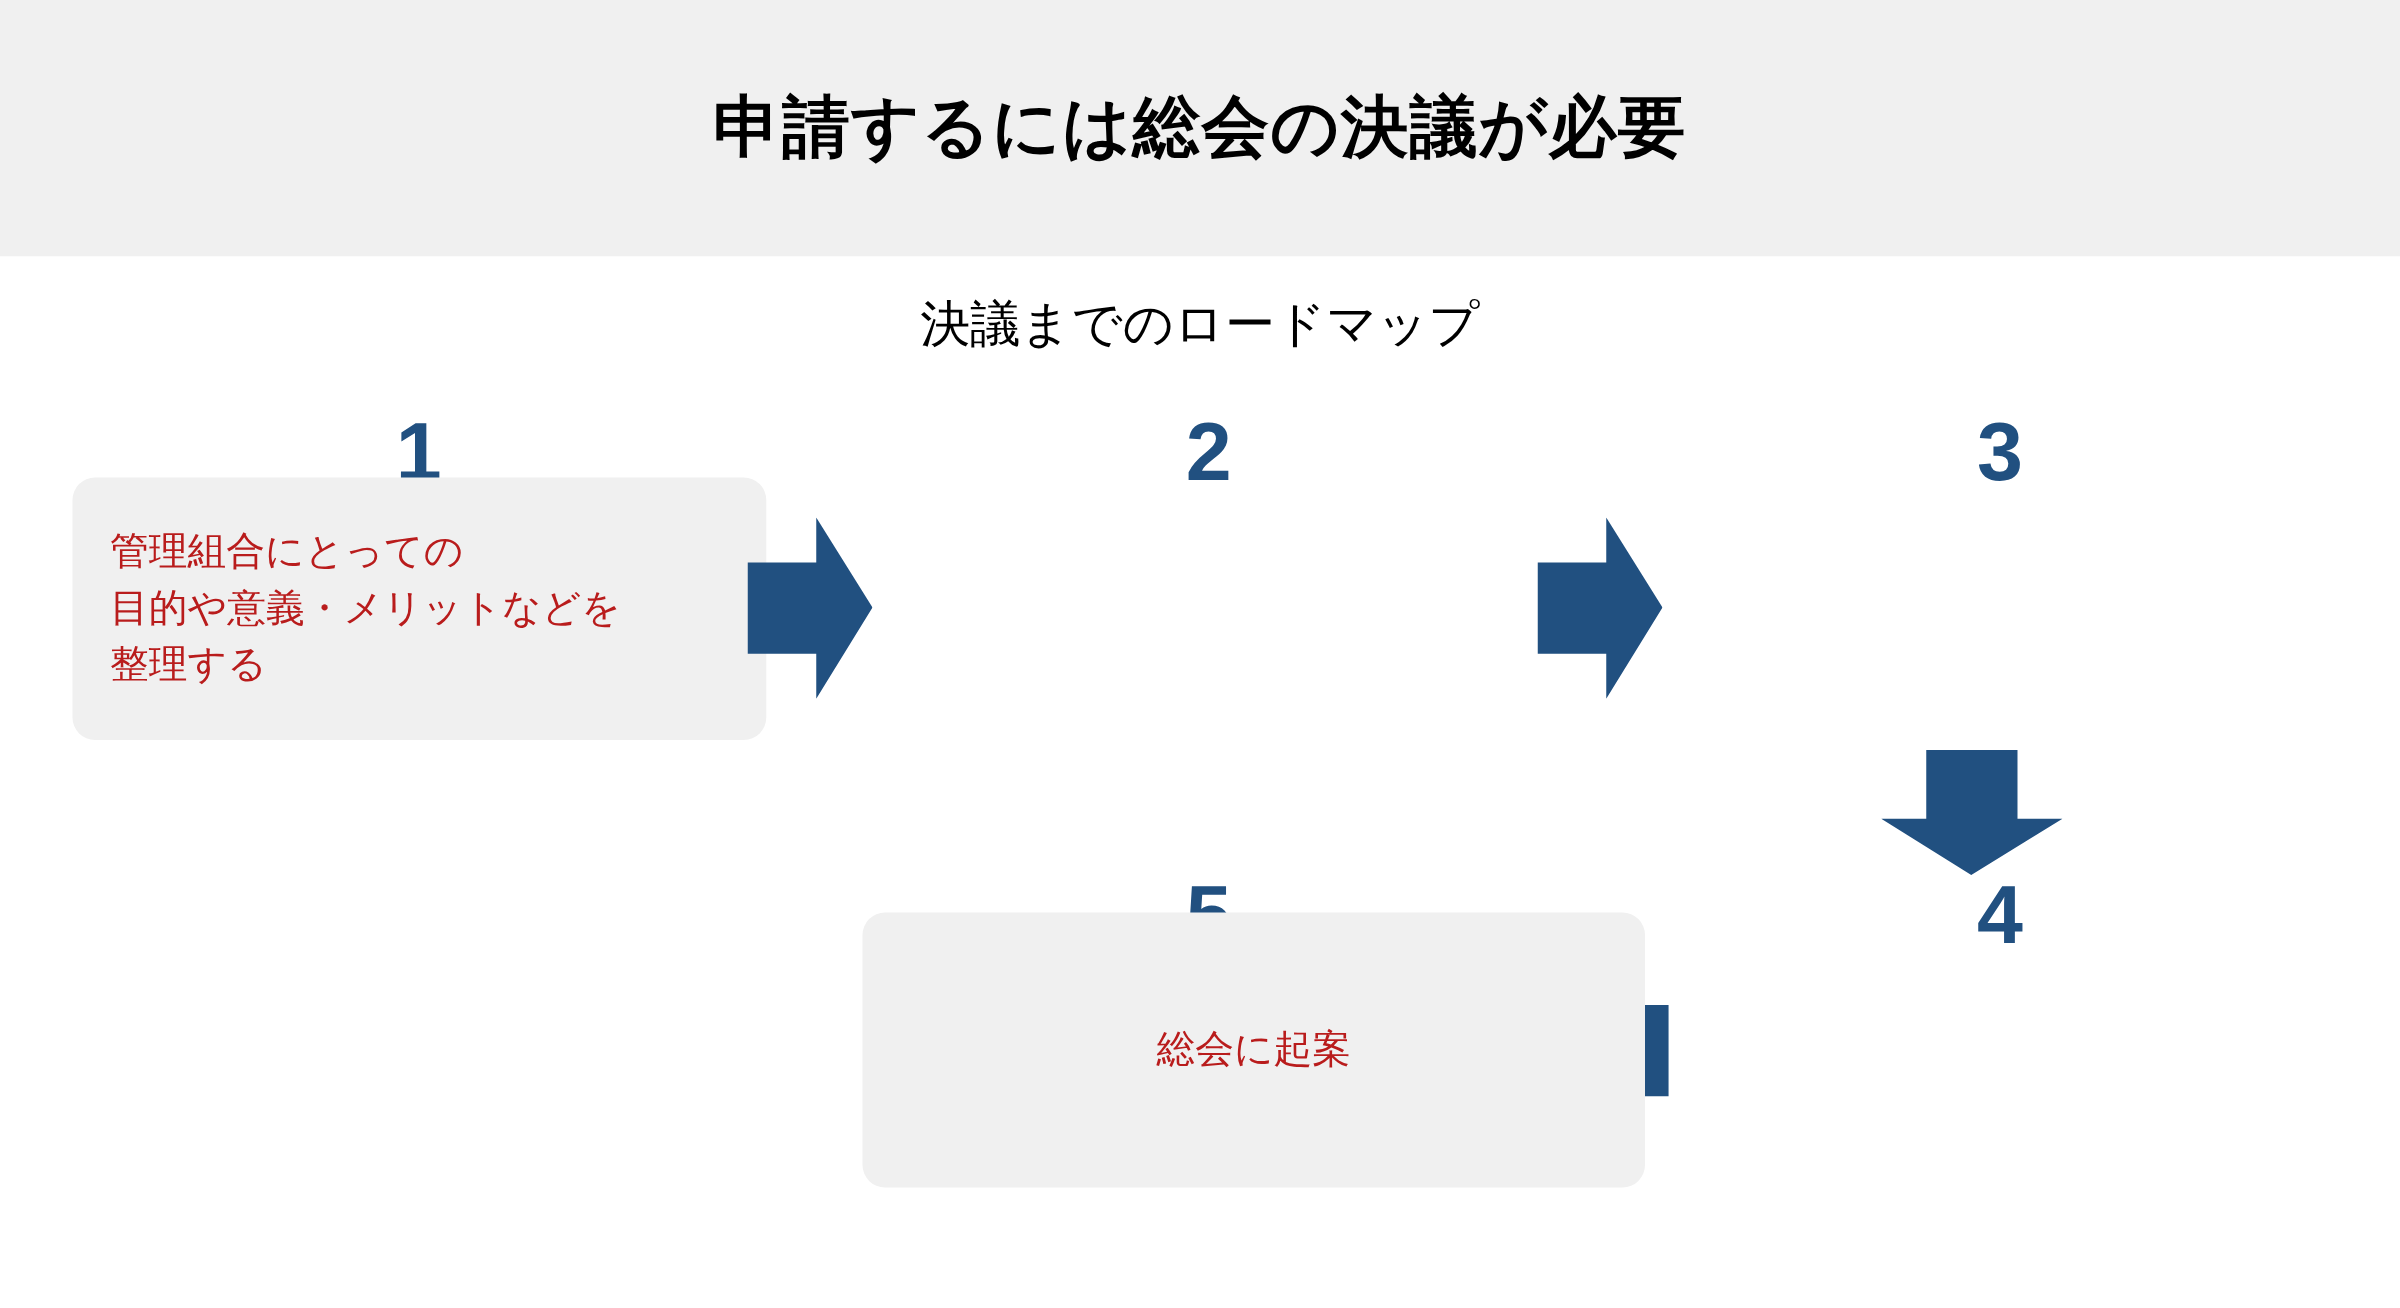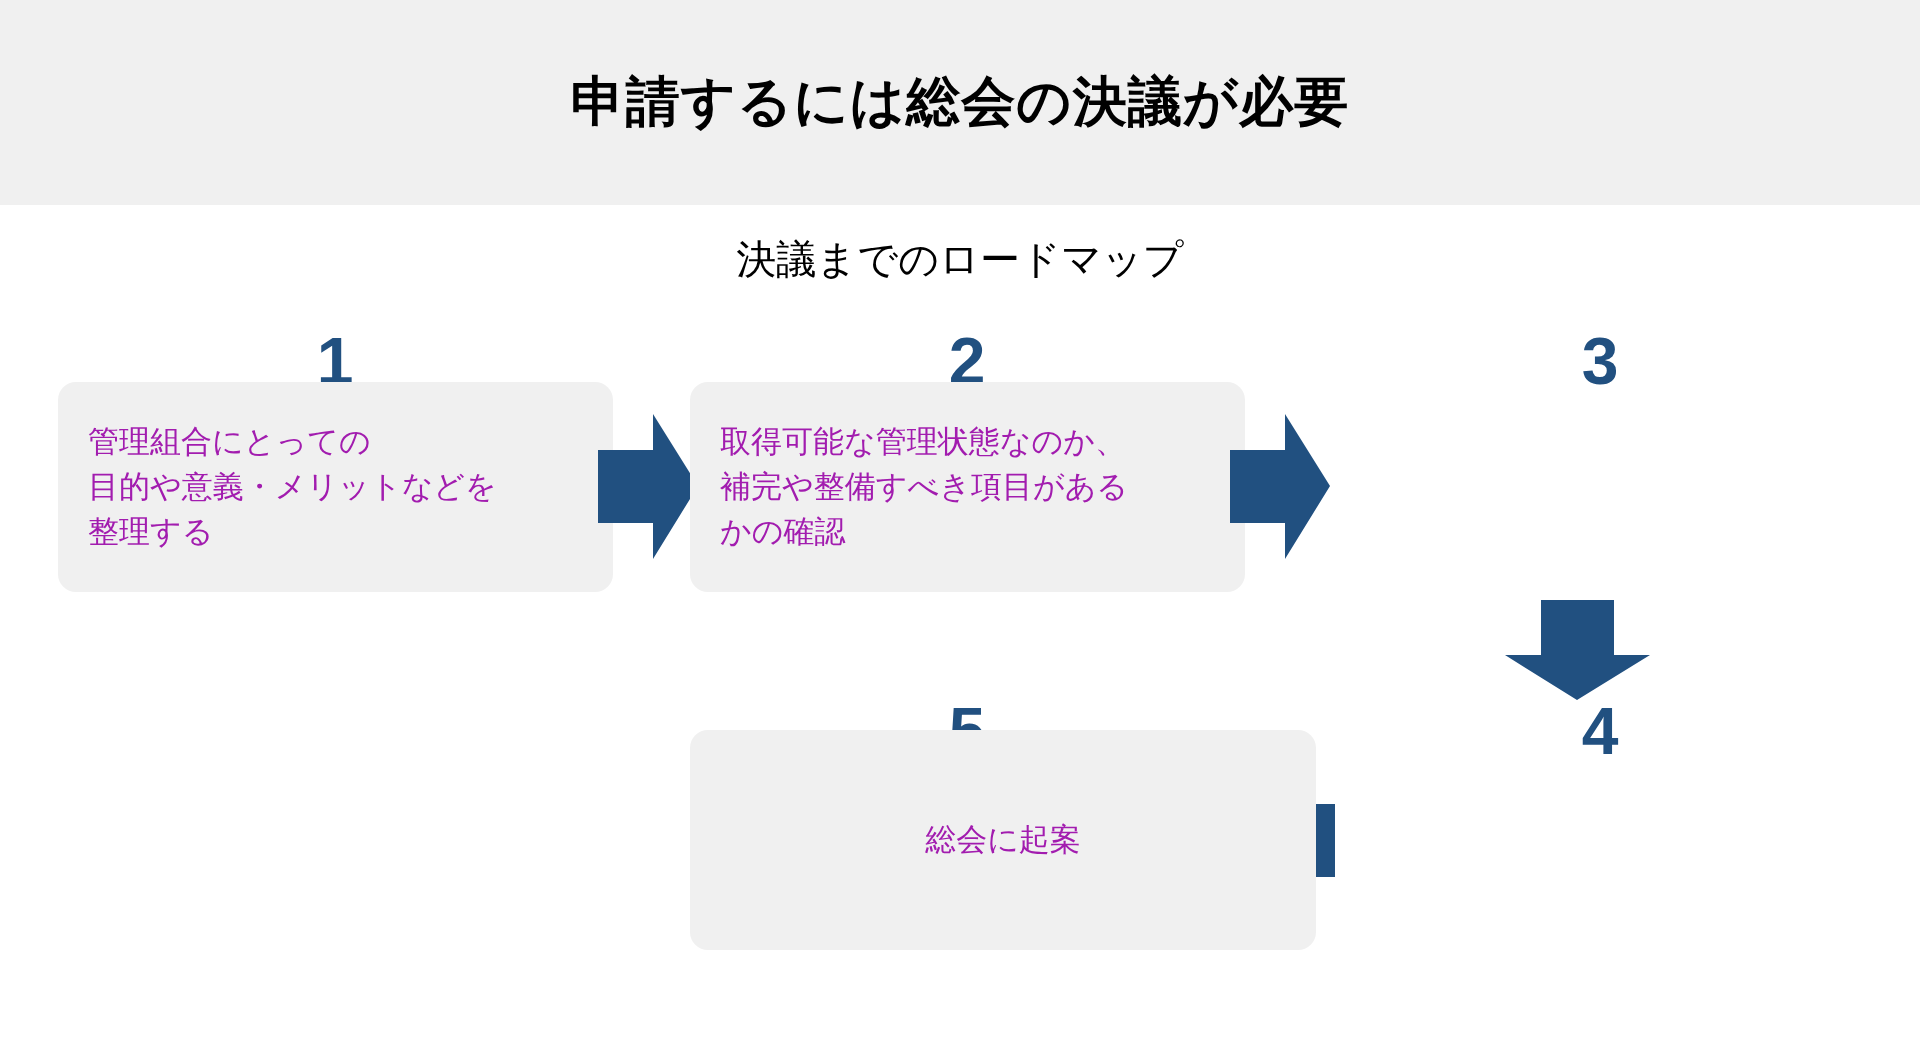--- a/index.html
+++ b/index.html
@@ -62,21 +62,21 @@
   .step-box {
     position: absolute;
     background: #f0f0f0;
     border-radius: 18px;
     box-sizing: border-box;
   }
   .step-box .step-text {
     position: absolute;
     font-size: 31px;
     line-height: 1.45;
-    color: #a21caf;
+    color: #b91c1c;
     white-space: pre-line;
   }
   .step-box.text-left .step-text {
     left: 30px;
     right: 20px;
     top: 50%;
     transform: translateY(-50%);
     text-align: left;
   }
   .step-box.text-center .step-text {
@@ -123,25 +123,20 @@
 整理する</div>
   </div>
 
   <div class="arrow" style="left:598px; top:414px;">
     <svg width="100" height="145" viewBox="0 0 100 145" aria-hidden="true">
       <polygon points="0,36 55,36 55,0 100,72 55,145 55,109 0,109" fill="#215080"></polygon>
     </svg>
   </div>
 
   <div class="step-number" style="left:927px; top:328px;">2</div>
-  <div class="step-box text-left" style="left:690px; top:382px; width:555px; height:210px;">
-    <div class="step-text">取得可能な管理状態なのか、
-補完や整備すべき項目がある
-かの確認</div>
-  </div>
 
   <div class="arrow" style="left:1230px; top:414px;">
     <svg width="100" height="145" viewBox="0 0 100 145" aria-hidden="true">
       <polygon points="0,36 55,36 55,0 100,72 55,145 55,109 0,109" fill="#215080"></polygon>
     </svg>
   </div>
 
   <div class="step-number" style="left:1560px; top:328px;">3</div>
 
   <div class="arrow" style="left:1505px; top:600px;">

